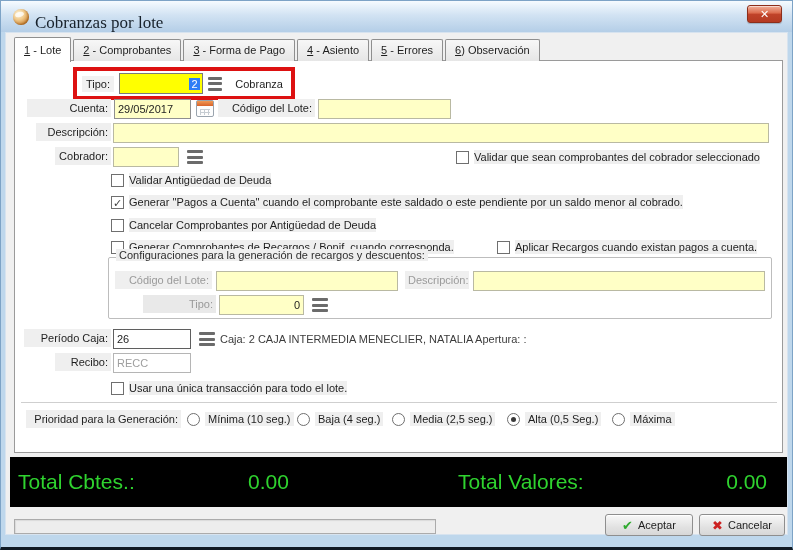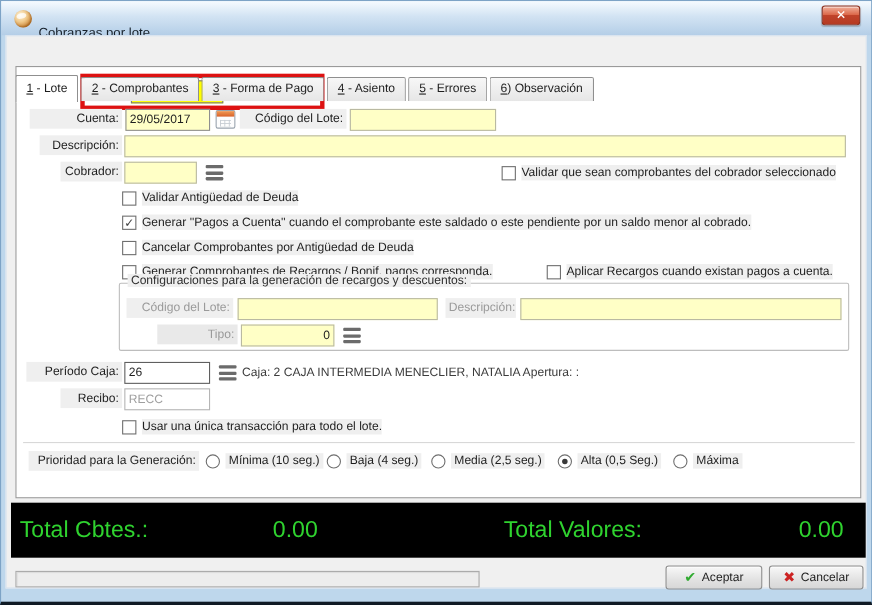--- a/index.html
+++ b/index.html
@@ -7,31 +7,31 @@
   .window { position:relative; width:793px; height:550px; background:#bed7ec; border:1px solid #7da3c6; border-bottom:3px solid #101a24; overflow:hidden; }
 
   
   .titlebar { position:absolute; top:0; left:0; right:0; height:31px;
     background:linear-gradient(#f6fbff, #d2e3f3 45%, #b4cee7 100%); }
   .app-icon { position:absolute; left:12px; top:8px; width:16px; height:16px; border-radius:50%;
     background:radial-gradient(circle at 35% 30%, #fdf3d8 0%, #f0c98a 40%, #cf8a3b 75%, #9c5a1e 100%);
     box-shadow:inset -1px -1px 2px rgba(120,60,0,.5); }
   .app-icon::after { content:""; position:absolute; left:2px; top:3px; width:9px; height:5px; border-radius:50%;
     background:rgba(255,255,255,.75); transform:rotate(-15deg); }
-  .win-title { position:absolute; left:34px; top:22px; font-size:12px; color:#17212b; }
+  .win-title { position:absolute; left:34px; top:12px; font-size:17px; color:#17212b;font-family:Liberation Serif, serif; }
   .close-btn { position:absolute; right:10px; top:4px; width:35px; height:18px; border-radius:3px;
     background:linear-gradient(#f0b19c, #dc6a4c 45%, #c0432a 50%, #b53a22); border:1px solid #8d2e1b;
     color:#fff; font-weight:bold; font-size:11px; text-align:center; line-height:16px; cursor:pointer;
     box-shadow:inset 0 1px 0 rgba(255,255,255,.55), 0 1px 1px rgba(0,0,0,.2); }
 
   
   .client { position:absolute; left:4px; right:4px; top:31px; bottom:12px; background:#f0f0f0; border:1px solid #d7e3ef; }
 
   
-  .tabbar { position:absolute; left:8px; top:4px; display:flex; align-items:flex-end; z-index:3;margin-top:31px; }
+  .tabbar { position:absolute; left:8px; top:4px; display:flex; align-items:flex-end; z-index:3; }
   .tab { height:22px; padding:4px 9px 3px 9px; margin-right:2px; background:linear-gradient(#f7f7f7,#e6e6e6);
     border:1px solid #8f8f8f; border-bottom:none; border-radius:2px 2px 0 0; cursor:pointer; white-space:nowrap; }
   .tab.active { height:25px; background:#fff; margin-bottom:-1px; padding-top:6px; position:relative; z-index:4; }
   .tab-num { text-decoration:underline; }
 
   
   .page { position:absolute; left:8px; top:27px; width:769px; height:393px; background:#fff; border:1px solid #9a9a9a; z-index:2; }
 
   .lbl { position:absolute; height:18px; line-height:18px; background:#efefef; padding:0 3px; text-align:right; white-space:nowrap; }
   .inp { position:absolute; height:20px; border:1px solid #8f8f8f; background:#ffffc6; font-family:"Liberation Sans","DejaVu Sans",sans-serif;
@@ -150,21 +150,21 @@
       <div class="cbrow" style="left:96px; top:132px;">
         <span class="cb">✓</span>
         <span class="txt">Generar ''Pagos a Cuenta'' cuando el comprobante este saldado o este pendiente por un saldo menor al cobrado.</span>
       </div>
       <div class="cbrow" style="left:96px; top:155px;">
         <span class="cb"></span>
         <span class="txt">Cancelar Comprobantes por Antigüedad de Deuda</span>
       </div>
       <div class="cbrow" style="left:96px; top:177px;">
         <span class="cb"></span>
-        <span class="txt">Generar Comprobantes de Recargos / Bonif. pagos corresponda.</span>
+        <span class="txt">Generar Comprobantes de Recargos / Bonif. cuando corresponda.</span>
       </div>
       <div class="cbrow" style="left:482px; top:177px;">
         <span class="cb"></span>
         <span class="txt">Aplicar Recargos cuando existan pagos a cuenta.</span>
       </div>
 
       <div class="groupbox" style="left:93px; top:196px; width:664px; height:62px;">
         <div class="legend">Configuraciones para la generación de recargos y descuentos:</div>
         <div class="lbl gb-lbl" style="left:6px; top:13px; width:97px; background:#efefef;">Código del Lote:</div>
         <input class="inp soft" style="left: 107px; top: 13px; width: 182px;" value="">

